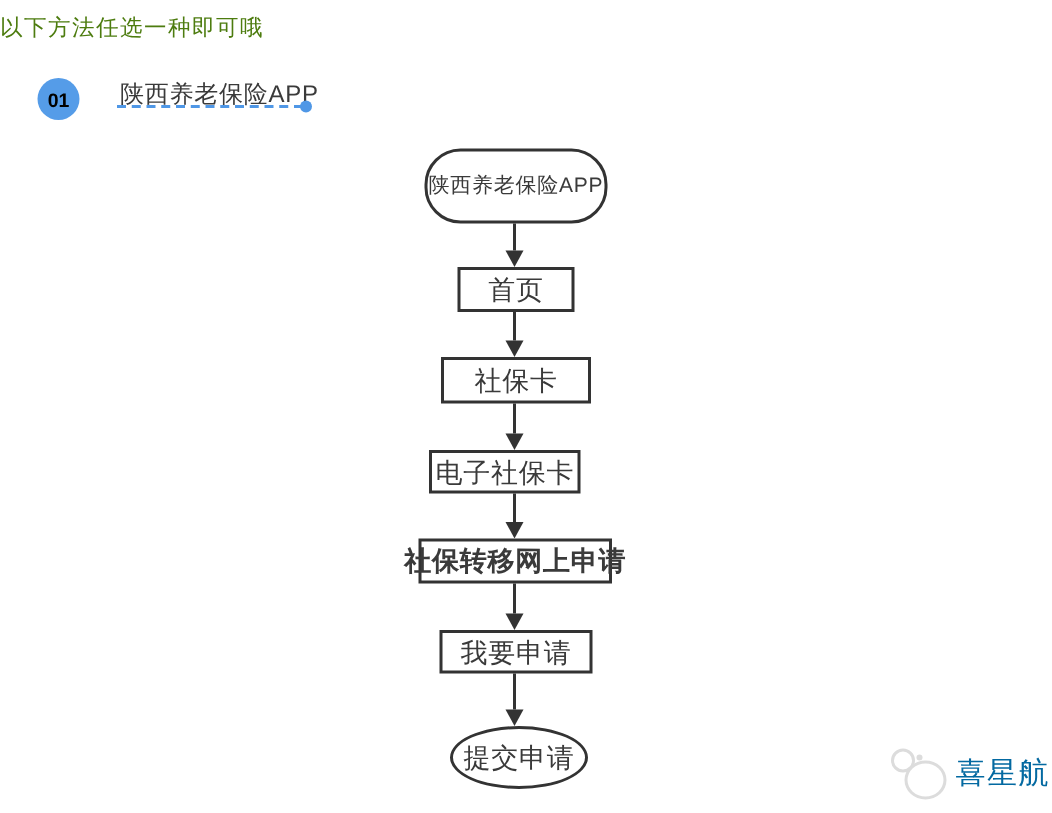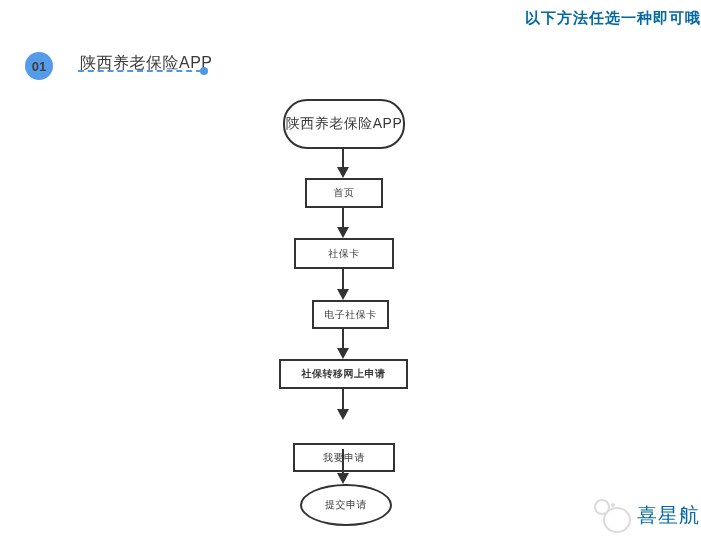--- a/index.html
+++ b/index.html
@@ -15,37 +15,36 @@
     background: #ffffff;
     overflow: hidden;
   }
 
   
   .top-note {
     position: absolute;
     top: 9px;
     left: 0;
     width: 100%;
-    text-align: right;
+    text-align: left;
     font-size: 15px;
     letter-spacing: 1px;
-    color: #0369a1;
-    font-weight: bold;
+    color: #4d7c0f;
   }
 
   
   .badge {
     position: absolute;
     left: 25px;
     top: 52px;
     width: 28px;
     height: 28px;
     border-radius: 50%;
     background: #559ce8;
-    color: #404040;
+    color: #000000;
     font-size: 13px;
     font-weight: bold;
     display: flex;
     align-items: center;
     justify-content: center;
   }
   .section-title {
     position: absolute;
     left: 80px;
     top: 53px;
@@ -71,33 +70,33 @@
     background: #4f97e6;
   }
 
   
   .node {
     position: absolute;
     box-sizing: border-box;
     border: 2px solid #333333;
     background: #ffffff;
     color: #3a3a3a;
-    font-size: 10px;
+    font-size: 18px;
     display: flex;
     align-items: center;
     justify-content: center;
     white-space: nowrap;
     letter-spacing: 0.5px;
   }
   .node-stadium { left: 283px; top:  99px; width: 122px; height: 50px; border-radius: 24px; }
   .node-1       { left: 305px; top: 178px; width:  78px; height: 30px; }
   .node-2       { left: 294px; top: 238px; width: 100px; height: 31px; font-family: Liberation Serif, serif; }
-  .node-3       { left: 312px; top: 300px; width: 77px; height: 29px; }
+  .node-3       { left: 286px; top: 300px; width: 101px; height: 29px; }
   .node-4       { left: 279px; top: 359px; width: 129px; height: 30px; font-weight: bold; }
-  .node-5       { left: 293px; top: 420px; width: 102px; height: 29px; margin-top: 23px; }
+  .node-5       { left: 293px; top: 420px; width: 102px; height: 29px; }
   .node-ellipse { left: 300px; top: 484px; width:  92px; height: 42px; border-radius: 50%; font-family: Liberation Serif, serif; }
 
   .arrow {
     position: absolute;
     left: 342px;
     width: 2px;
     background: #333333;
   }
   .arrow::after {
     content: "";

